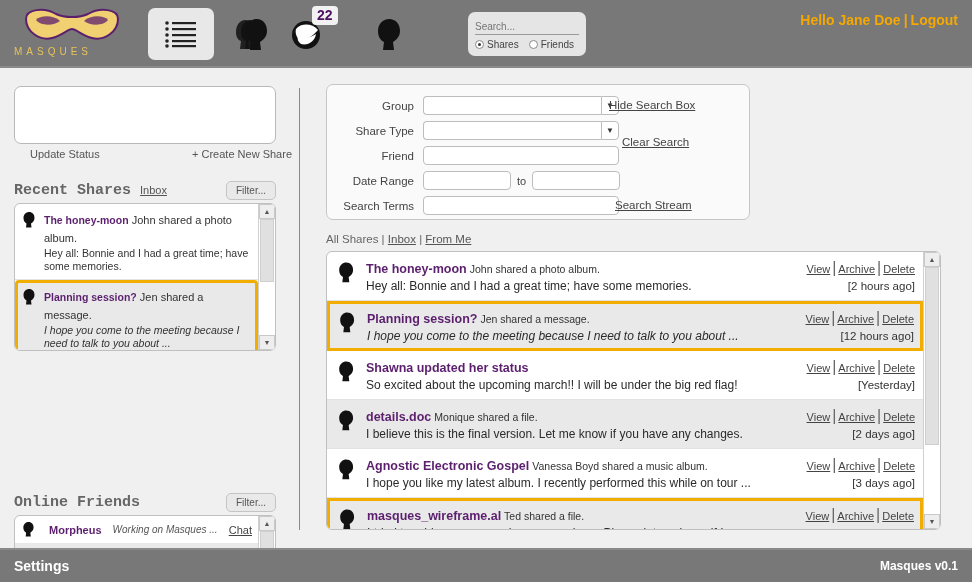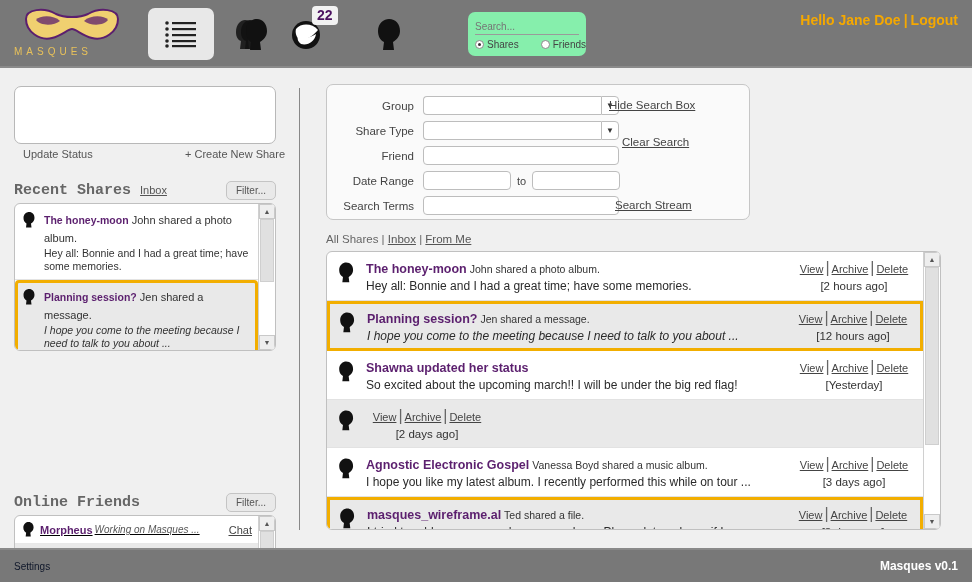--- a/index.html
+++ b/index.html
@@ -40,31 +40,31 @@
   .badge {
     position: absolute; left: 32px; top: -2px;
     background: #f2f2f2; color: #4b1060;
     font-size: 14px; font-weight: bold;
     padding: 1px 5px 2px; border-radius: 4px;
     font-family: "Liberation Sans", sans-serif;
     line-height: 1.15;
   }
   #header-search {
     position: absolute; left: 468px; top: 12px; width: 118px; height: 44px;
-    background: #86efac; border-radius: 7px; padding: 4px 7px 4px;
+    background: #e5e5e5; border-radius: 7px; padding: 4px 7px 4px;
   }
   #header-search-input {
     width: 104px; border: none; border-bottom: 1px solid #9a9a9a;
     background: transparent; font-size: 10px; color: #555;
     font-family: "Liberation Sans", sans-serif;
     padding: 0 0 2px 0; outline: none;
   }
   #header-search-radios {
     margin-top: 4px; font-size: 10px; color: #444;
-    display: flex; gap: 22px; align-items: center;
+    display: flex; gap: 10px; align-items: center;
   }
   .radio-wrap { display: flex; align-items: center; gap: 3px; cursor: pointer; }
   .radio {
     width: 9px; height: 9px; border-radius: 50%;
     border: 1px solid #8a8a8a; background: #fff;
     display: inline-block; position: relative;
   }
   .radio.on::after {
     content: ''; position: absolute; left: 2px; top: 2px;
     width: 3px; height: 3px; border-radius: 50%; background: #333;
@@ -79,21 +79,21 @@
 
   
   #left-col { position: absolute; left: 0; top: 70px; width: 300px; height: 478px; }
   #status-box {
     position: absolute; left: 14px; top: 16px; width: 262px; height: 58px;
     background: #fff; border: 1px solid #b8b8b8; border-radius: 7px;
     resize: none; outline: none; padding: 5px;
     font-family: "Liberation Sans", sans-serif; font-size: 11px;
   }
   #status-links {
-    position: absolute; left: 23px; top: 78px; width: 262px;
+    position: absolute; left: 30px; top: 78px; width: 262px;
     font-size: 11px; color: #555;
     display: flex; justify-content: space-between;
   }
   #status-links a { color: #555; cursor: pointer; }
 
   .section-head {
     position: absolute; left: 14px; width: 262px; height: 24px;
     display: flex; align-items: center;
   }
   .section-title {
@@ -134,24 +134,23 @@
   .share-text { flex: 1 1 auto; min-width: 0; }
   .share-title {
     color: #5b1f6e; font-size: 10.5px; font-weight: bold;
     font-family: "Liberation Sans", sans-serif;
   }
   .share-meta { color: #333; font-size: 11px; }
   .share-body { color: #333; font-size: 10.5px; line-height: 13px; margin-top: 1px; }
   .share-body.ital { font-style: italic; }
 
   .friend-item {
-    display: flex; align-items: center; gap: 2px;
+    display: flex; align-items: center; gap: 11px;
     padding: 4px 6px; border-bottom: 1px solid #e8e8e8;
     font-size: 11px;
-    text-decoration: underline;
   }
   .friend-item.alt { background: #e9e9e9; }
   .friend-name { color: #5b1f6e; font-weight: bold; font-size: 11px; }
   .friend-status { color: #555; font-style: italic; font-size: 10px; }
   .chat-link {
     margin-left: auto; color: #444; font-size: 11px;
     text-decoration: underline; cursor: pointer;
   }
 
   
@@ -243,35 +242,35 @@
   }
   .avatar-l { flex: 0 0 auto; width: 21px; padding-top: 2px; }
   .si-main { flex: 1 1 auto; min-width: 0; }
   .si-title {
     color: #5b1f6e; font-size: 12.5px; font-weight: bold;
     font-family: "Liberation Sans", sans-serif;
   }
   .si-meta { color: #333; font-size: 10.5px; margin-left: 3px; }
   .si-body { color: #2b2b2b; font-size: 12px; margin-top: 2px; }
   .si-body.ital { font-style: italic; }
-  .si-actions { flex: 0 0 auto; width: 122px; text-align: center; }
+  .si-actions { flex: 0 0 auto; width: 122px; text-align: right; }
   .si-actions a {
     color: #444; font-size: 11px; text-decoration: underline; cursor: pointer;
   }
   .si-actions .bar { color: #666; margin: 0 2px; }
   .si-time { color: #333; font-size: 11.5px; margin-top: 3px; }
 
   
   #footer {
     position: absolute; left: 0; top: 548px; width: 972px; height: 34px;
     background: #787878; border-top: 2px solid #8a8a8a;
     display: flex; align-items: center; padding: 0 14px;
   }
   #footer-settings {
-    color: #0f172a; font-size: 10px; font-weight: normal; cursor: pointer;
+    color: #ffffff; font-size: 14px; font-weight: bold; cursor: pointer;
     font-family: "Liberation Sans", sans-serif;
   }
   #footer-version {
     margin-left: auto; color: #fff; font-size: 12px; font-weight: bold;
     font-family: "Liberation Sans", sans-serif;
   }
 </style>
 </head>
 <body>
 
@@ -495,20 +494,21 @@
           <div class="avatar-l"><svg width="19" height="22" viewBox="0 0 30 34">
               <path d="M5 14 C5 6, 11 2, 16 2 C23 2, 27 7, 27 14 C27 20, 23 23, 20 25 L21 33 L10 33 L11 25 C7 23, 5 19, 5 14 Z" fill="#111"></path>
             </svg></div>
           <div class="si-main"><span class="si-title">Shawna updated her status</span><div class="si-body">So excited about the upcoming march!! I will be under the big red flag!</div></div>
           <div class="si-actions"><a>View</a><span class="bar">|</span><a>Archive</a><span class="bar">|</span><a>Delete</a><div class="si-time">[Yesterday]</div></div>
         </div>
         <div class="stream-item alt">
           <div class="avatar-l"><svg width="19" height="22" viewBox="0 0 30 34">
               <path d="M5 14 C5 6, 11 2, 16 2 C23 2, 27 7, 27 14 C27 20, 23 23, 20 25 L21 33 L10 33 L11 25 C7 23, 5 19, 5 14 Z" fill="#111"></path>
             </svg></div>
+          <div class="si-main"><span class="si-title">details.doc</span><span class="si-meta">Monique shared a file.</span><div class="si-body">I believe this is the final version. Let me know if you have any changes.</div></div>
           <div class="si-actions"><a>View</a><span class="bar">|</span><a>Archive</a><span class="bar">|</span><a>Delete</a><div class="si-time">[2 days ago]</div></div>
         </div>
         <div class="stream-item">
           <div class="avatar-l"><svg width="19" height="22" viewBox="0 0 30 34">
               <path d="M5 14 C5 6, 11 2, 16 2 C23 2, 27 7, 27 14 C27 20, 23 23, 20 25 L21 33 L10 33 L11 25 C7 23, 5 19, 5 14 Z" fill="#111"></path>
             </svg></div>
           <div class="si-main"><span class="si-title">Agnostic Electronic Gospel</span><span class="si-meta">Vanessa Boyd shared a music album.</span><div class="si-body">I hope you like my latest album. I recently performed this while on tour ...</div></div>
           <div class="si-actions"><a>View</a><span class="bar">|</span><a>Archive</a><span class="bar">|</span><a>Delete</a><div class="si-time">[3 days ago]</div></div>
         </div>
         <div class="stream-item hl">

